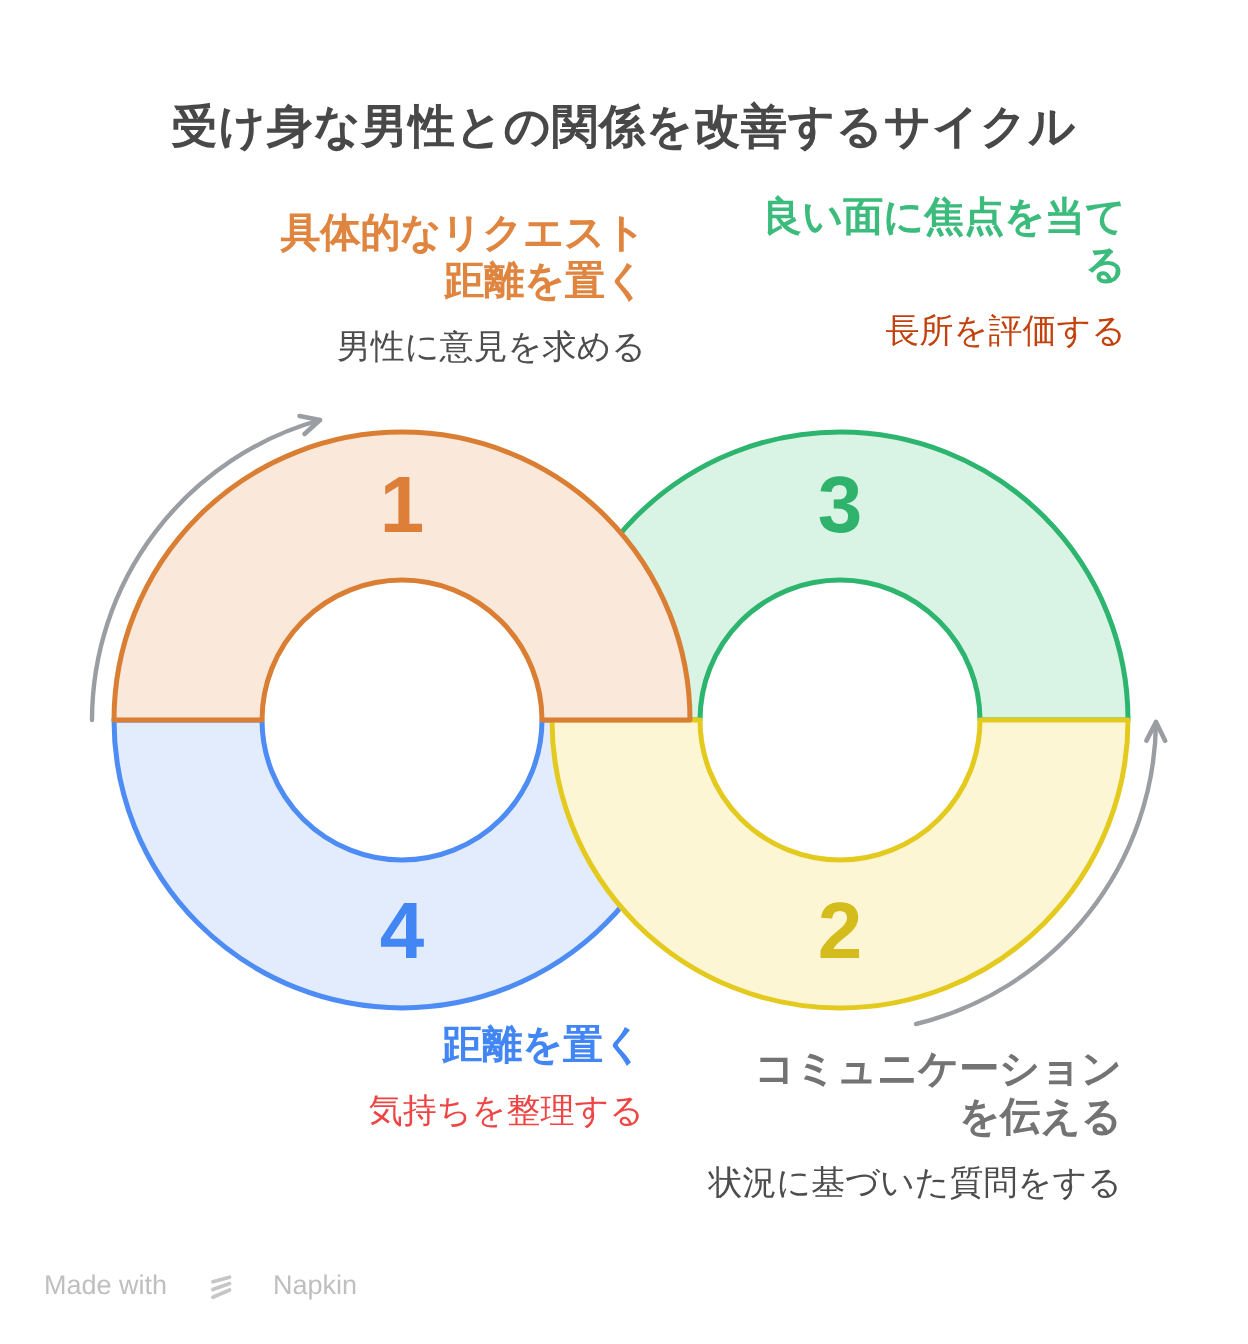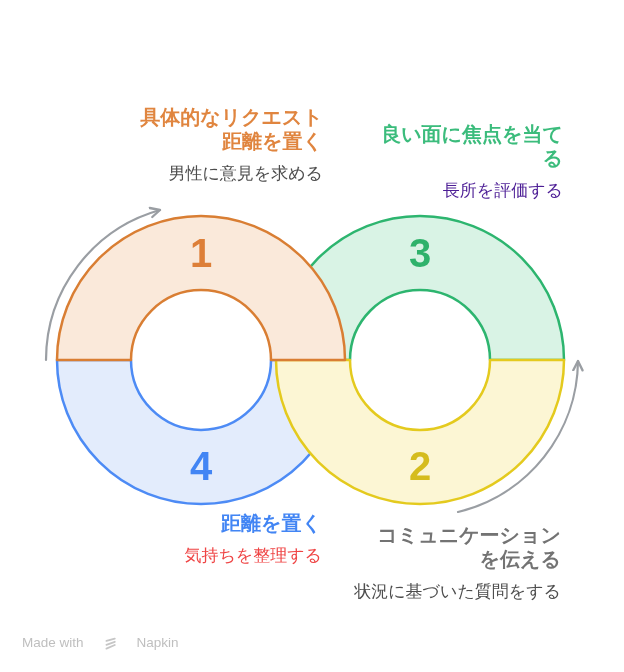--- a/index.html
+++ b/index.html
@@ -21,21 +21,21 @@
     position:absolute;width:240px;text-align:right;
   }
   .label-block .heading{
     font-size:20px;font-weight:700;line-height:24px;margin:0;
   }
   .label-block .heading .hl{display:block;}
   .label-block .sub{
     font-size:17px;font-weight:400;line-height:20px;margin-top:11px;
   }
   .blk-top-left{left:83px;top:105px;}
-  .blk-top-right{left:323px;top:122px;}
+  .blk-top-right{left:323px;top:97px;}
   .blk-bottom-left{left:82px;top:511px;}
   .blk-bottom-right{left:321px;top:523px;}
   .num{
     position:absolute;
     transform:translate(-50%,-50%);
     font-size:40px;font-weight:700;line-height:40px;
   }
   .num-1{left:201px;top:253px;}
   .num-3{left:420px;top:253px;}
   .num-4{left:201px;top:466px;}
@@ -44,20 +44,21 @@
     position:absolute;left:22px;top:634px;
     display:flex;align-items:center;gap:19px;
     font-size:13.5px;line-height:18px;
   }
 </style>
 </head>
 <body>
 
 <div class="page">
 
+  <div class="title" style="color: rgb(72, 72, 72);">受け身な男性との関係を改善するサイクル</div>
 
   <svg class="rings" width="624" height="672" viewBox="0 0 624 672">
     <defs>
       <marker id="arrowhead" viewBox="0 0 12 12" refX="9" refY="6" markerWidth="14" markerHeight="14" markerUnits="userSpaceOnUse" orient="auto">
         <path d="M1 2 L9 6 L1 10" fill="none" stroke-width="2" stroke-linecap="round" stroke-linejoin="round" stroke="#9A9EA3"></path>
       </marker>
     </defs>
 
     <path d="M 276 360 A 144 144 0 0 1 564 360 L 490 360 A 70 70 0 0 0 350 360 Z" stroke-width="2.5" stroke-linejoin="round" fill="#D9F3E5" stroke="#2DB56F"></path>
     <path d="M 57 360 A 144 144 0 0 0 345 360 L 271 360 A 70 70 0 0 1 131 360 Z" stroke-width="2.5" stroke-linejoin="round" fill="#E3ECFC" stroke="#4D8BF5"></path>
@@ -80,21 +81,21 @@
       <span class="hl">距離を置く</span>
     </div>
     <div class="sub" style="color: rgb(77, 77, 77);">男性に意見を求める</div>
   </div>
 
   <div class="label-block blk-top-right">
     <div class="heading" style="color: rgb(59, 188, 124);">
       <span class="hl">良い面に焦点を当て</span>
       <span class="hl">る</span>
     </div>
-    <div class="sub" style="color: #4c1d95;">長所を評価する</div>
+    <div class="sub" style="color: #c2410c;">長所を評価する</div>
   </div>
 
   <div class="label-block blk-bottom-left">
     <div class="heading" style="color: rgb(66, 133, 244);">
       <span class="hl">距離を置く</span>
     </div>
     <div class="sub" style="color: #ef4444;">気持ちを整理する</div>
   </div>
 
   <div class="label-block blk-bottom-right">

